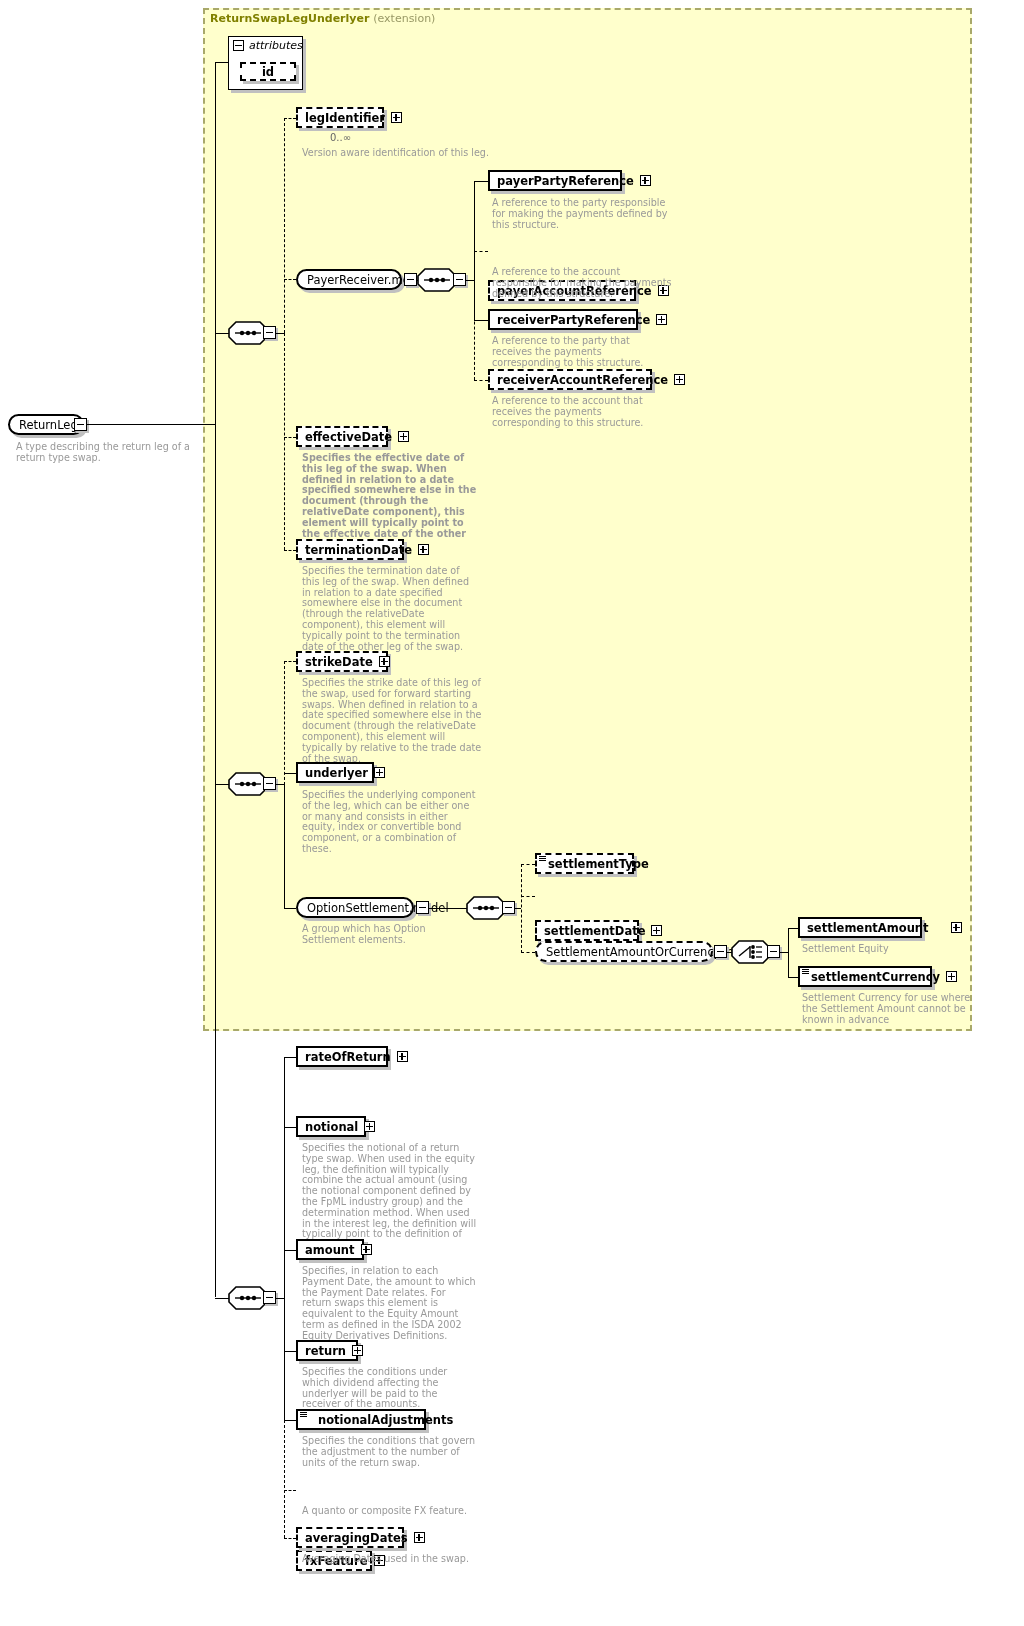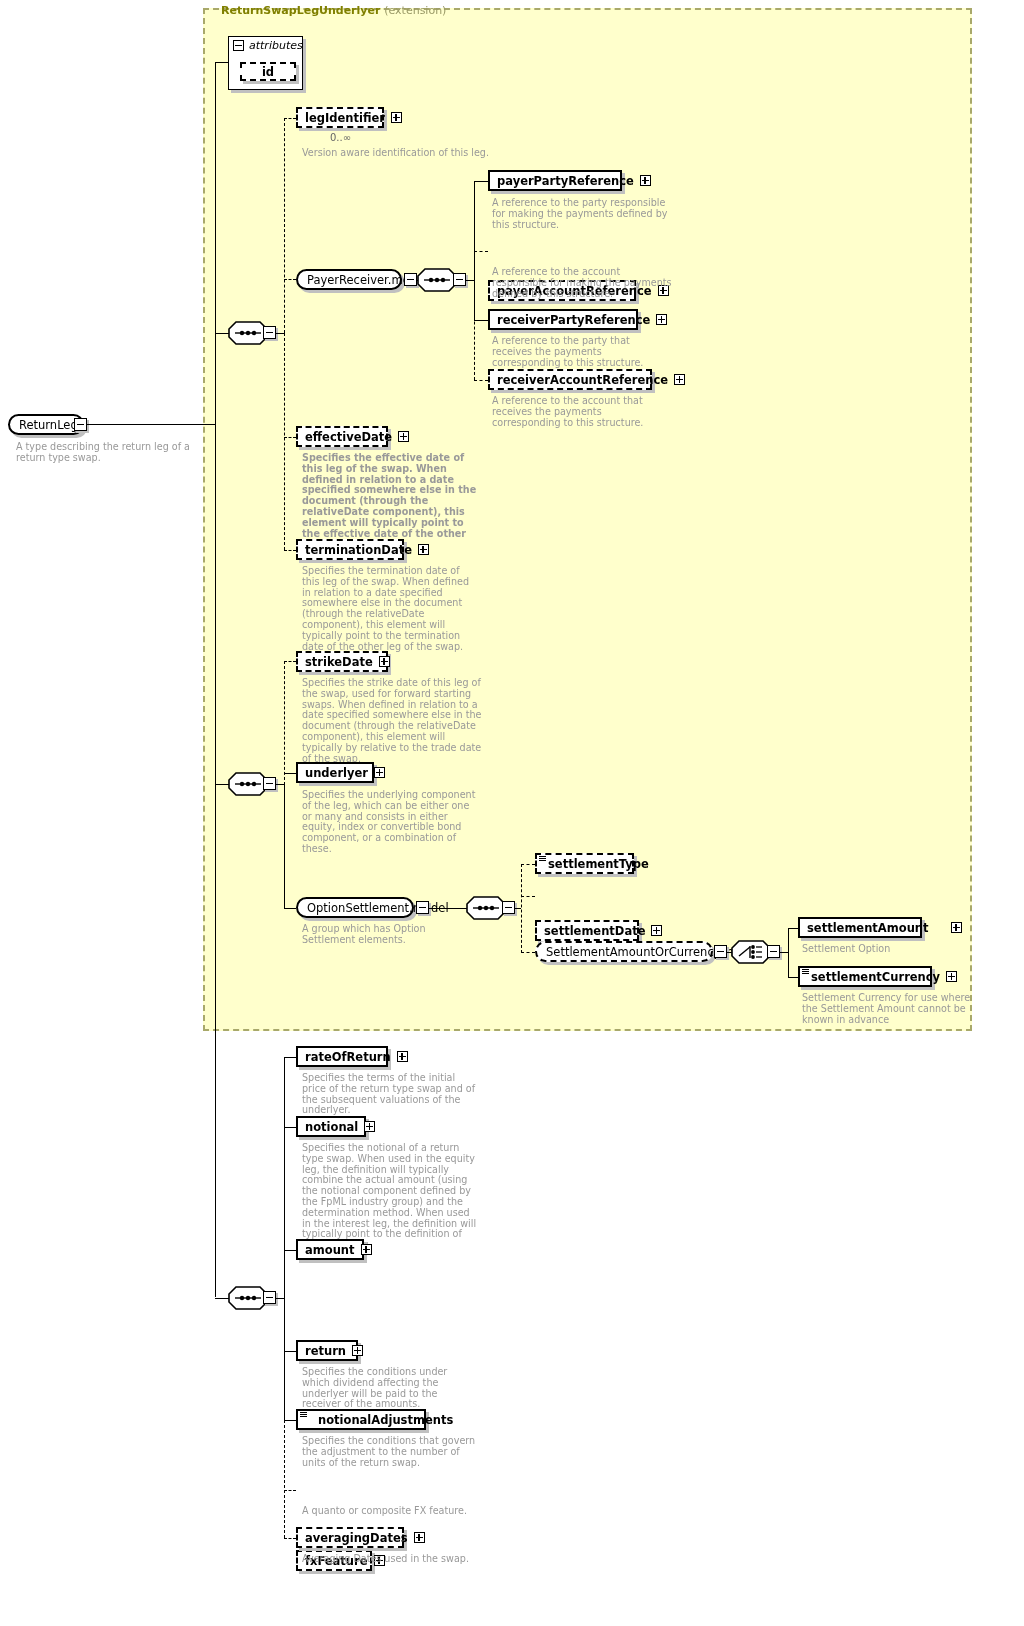--- a/index.html
+++ b/index.html
@@ -144,21 +144,21 @@
   .dln.v { width: 0; border-left: 1px dashed #000; }
 
   svg.icon { position: absolute; overflow: visible; }
 </style>
 </head>
 <body>
 
 <div id="root">
 
   <div class="ext-box" style="left:203px; top:8px; width:769px; height:1023px;"></div>
-  <div class="ext-title" style="left:210px; top:4px;margin-left:11px;">
+  <div class="ext-title" style="left:210px; top:12px;">
     <span>ReturnSwapLegUnderlyer</span>
     <span class="sub">(extension)</span>
   </div>
 
   <div class="node rounded" style="left:8px; top:414px; width:76px; height:21px; padding-right:2px;">
     <span>ReturnLeg</span>
   </div>
   <div class="toggle" style="left:74px; top:418px;"></div>
   <div class="desc" style="left:16px; top:442px; width:186px;">A type describing the return leg of a return type swap.</div>
 
@@ -342,21 +342,21 @@
   </svg>
   <div class="toggle" style="left:767px; top:945px;"></div>
   <div class="ln h" style="left:780px; top:952px; width:8px;"></div>
   <div class="ln v" style="left:788px; top:928px; height:49px;"></div>
 
   <div class="ln h" style="left:788px; top:928px; width:10px;"></div>
   <div class="node" style="left:798px; top:917px; width:124px;gap:16px;">
     <span>settlementAmount</span>
     <span class="plus"></span>
   </div>
-  <div class="desc" style="left:802px; top:944px; width:180px;">Settlement Option</div>
+  <div class="desc" style="left:802px; top:944px; width:180px;">Settlement Equity</div>
 
   <div class="ln h" style="left:788px; top:977px; width:10px;"></div>
   <div class="node withmark" style="left:798px; top:966px; width:134px;">
     <span class="seqmark">
         <i></i>
         <i></i>
         <i></i>
       </span>
     <span>settlementCurrency</span>
     <span class="plus"></span>
@@ -374,34 +374,34 @@
   <div class="ln h" style="left:215px; top:1298px; width:14px;"></div>
   <div class="ln h" style="left:276px; top:1298px; width:8px;"></div>
   <div class="ln v" style="left:284px; top:1057px; height:363px;"></div>
   <div class="dln v" style="left:284px; top:1420px; height:118px;"></div>
 
   <div class="ln h" style="left:284px; top:1057px; width:12px;"></div>
   <div class="node" style="left:296px; top:1046px; width:92px;">
     <span>rateOfReturn</span>
     <span class="plus"></span>
   </div>
-  <div class="desc" style="left:302px; top:1073px; width:176px;">Specifies the terms of the initial price of the return type swap and of the subsequent valuations of the underlyer.</div>
 
   <div class="ln h" style="left:284px; top:1127px; width:12px;"></div>
   <div class="node" style="left:296px; top:1116px; width:70px;">
     <span>notional</span>
     <span class="plus"></span>
   </div>
   <div class="desc" style="left:302px; top:1143px; width:176px;">Specifies the notional of a return type swap. When used in the equity leg, the definition will typically combine the actual amount (using the notional component defined by the FpML industry group) and the determination method. When used in the interest leg, the definition will typically point to the definition of the equity leg.</div>
 
   <div class="ln h" style="left:284px; top:1250px; width:12px;"></div>
   <div class="node" style="left:296px; top:1239px; width:68px;">
     <span>amount</span>
     <span class="plus"></span>
   </div>
+  <div class="desc" style="left:302px; top:1266px; width:176px;">Specifies, in relation to each Payment Date, the amount to which the Payment Date relates. For return swaps this element is equivalent to the Equity Amount term as defined in the ISDA 2002 Equity Derivatives Definitions.</div>
 
   <div class="ln h" style="left:284px; top:1351px; width:12px;"></div>
   <div class="node" style="left:296px; top:1340px; width:62px;">
     <span>return</span>
     <span class="plus"></span>
   </div>
   <div class="desc" style="left:302px; top:1367px; width:176px;">Specifies the conditions under which dividend affecting the underlyer will be paid to the receiver of the amounts.</div>
 
   <div class="ln h" style="left:284px; top:1420px; width:12px;"></div>
   <div class="node withmark" style="left:296px; top:1409px; width:130px;padding-left:20px;">

